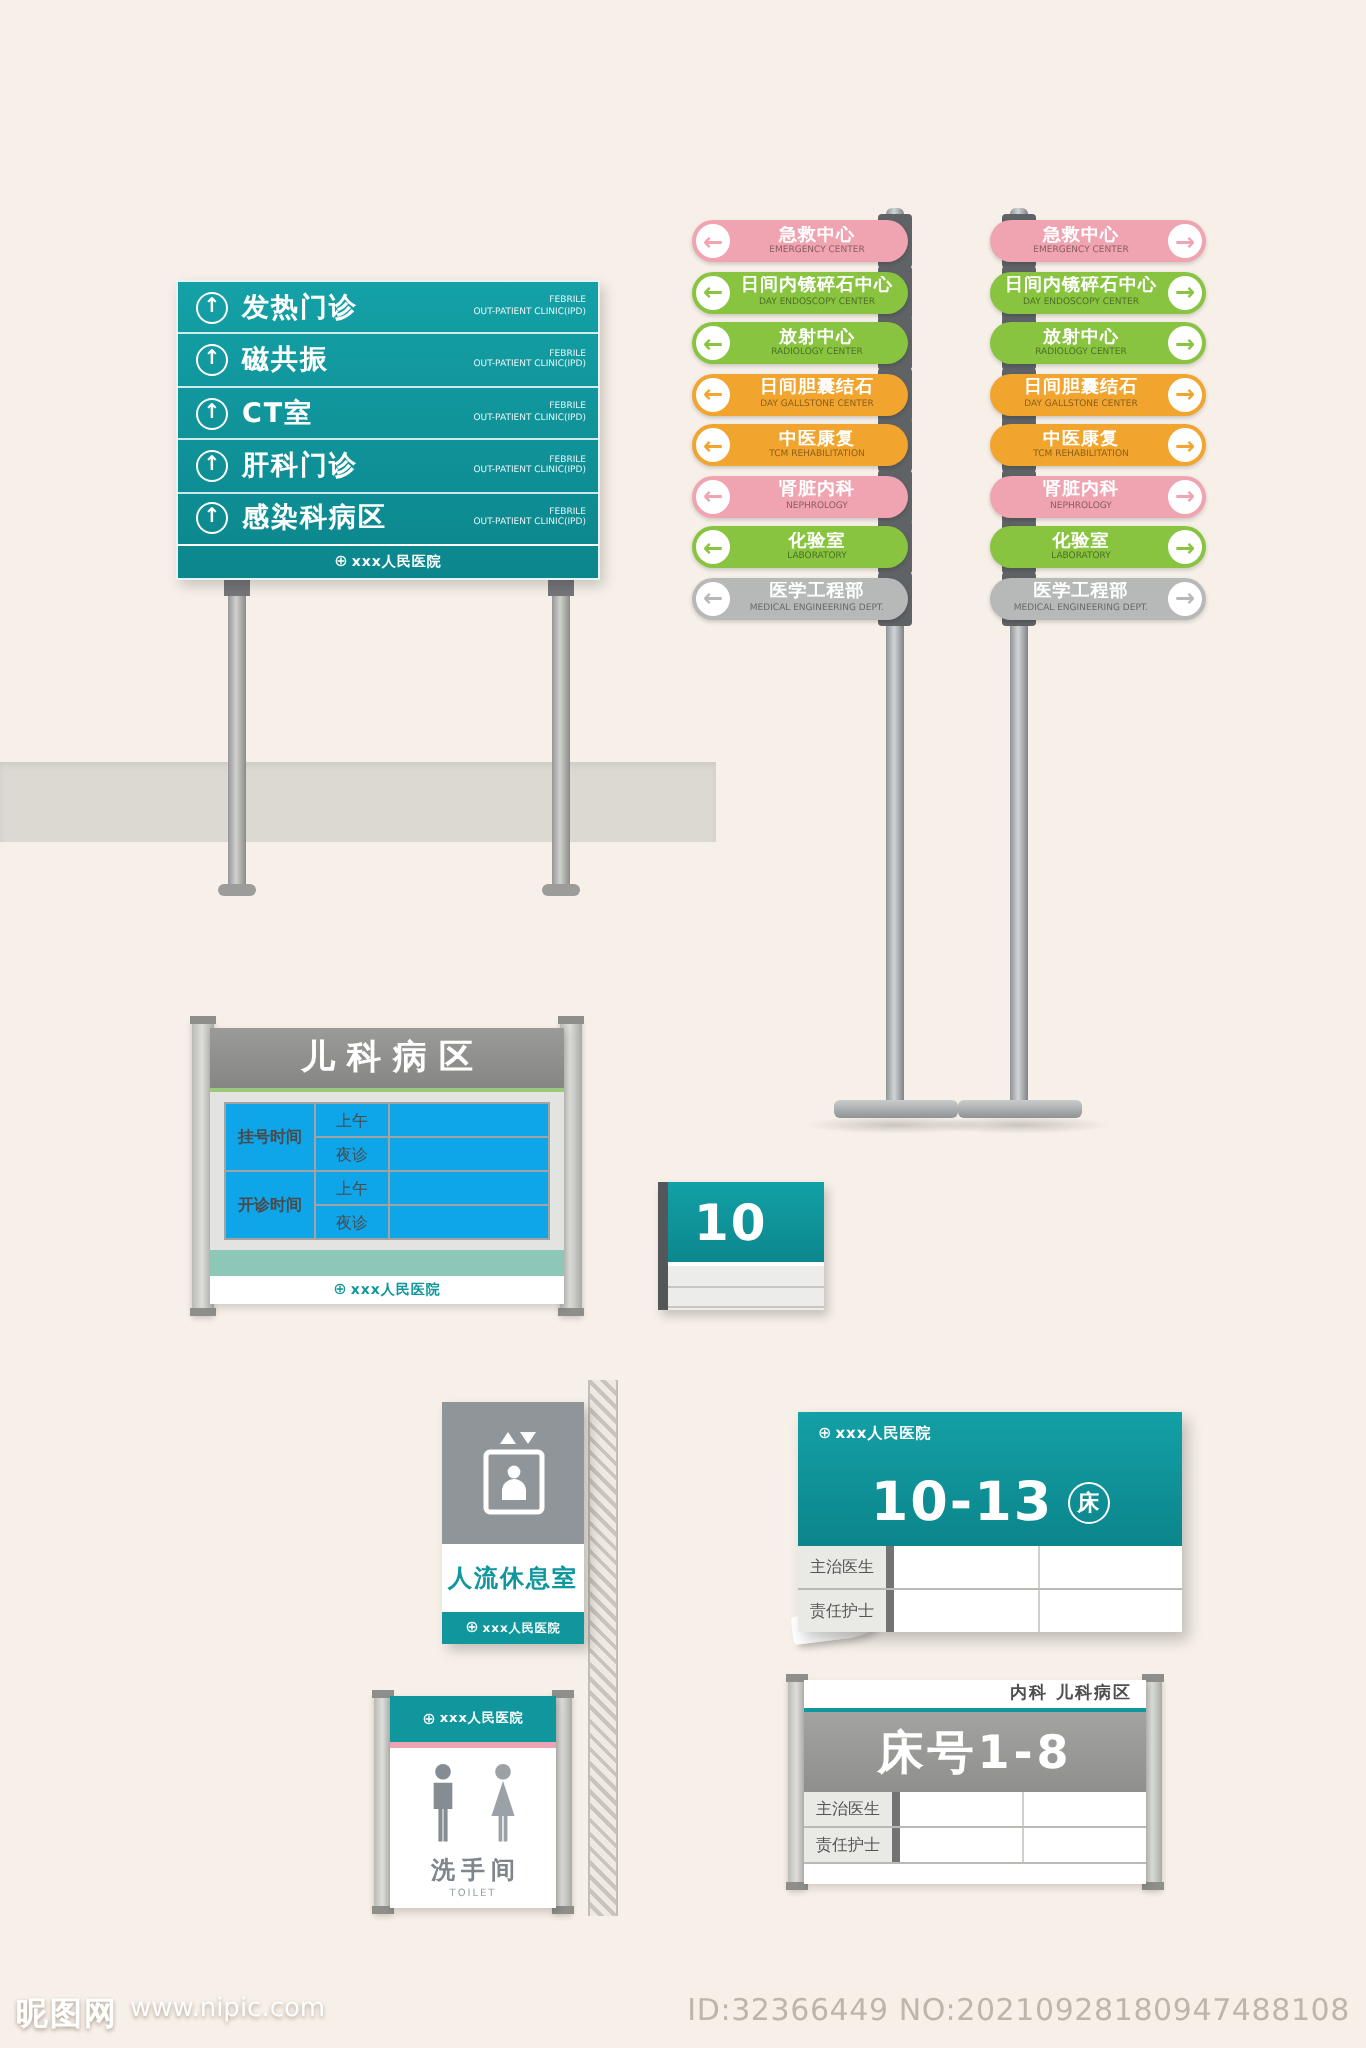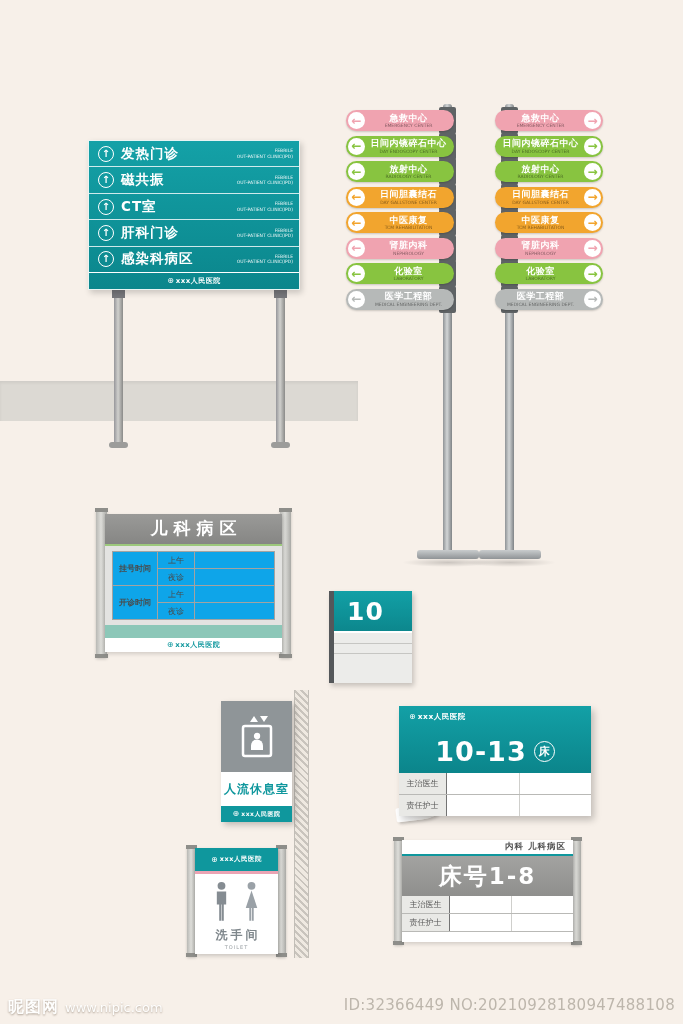--- a/index.html
+++ b/index.html
@@ -73,21 +73,21 @@
   .n-greenline{height:3px;background:#9cc87c;}
   .n-body{flex:1;background:#e3e3e1;padding:5px 7px;}
   .n-table{display:grid;grid-template-columns:44px 36px 1fr;grid-auto-rows:16px;gap:1px;background:#a3a3a1;border:1px solid #a3a3a1;}
   .n-table span{background:#0ea5e9;display:flex;align-items:center;justify-content:center;font-size:8px;color:#4a4a4a;}
   .n-g{font-weight:bold;}
   .n-teal{height:13px;background:#8cc7b8;}
   .n-footer{height:15px;background:#fff;display:flex;align-items:center;justify-content:center;}
   .n-footer .logo{color:#0f979d;font-size:7px;}
 
   
-  .room10{position:absolute;left:329px;top:591px;width:83px;height:92px;box-shadow:2px 3px 5px rgba(0,0,0,.2);display:flex;}
+  .room10{position:absolute;left:329px;top:591px;width:83px;height:64px;box-shadow:2px 3px 5px rgba(0,0,0,.2);display:flex;}
   .r10-side{width:5px;background:#54575a;}
   .r10-main{flex:1;display:flex;flex-direction:column;}
   .r10-top{height:40px;background:linear-gradient(180deg,#12a0a6,#0c878d);color:#fff;font-size:25px;font-weight:bold;display:flex;align-items:center;padding-left:13px;letter-spacing:1px;}
   .r10-bottom{flex:1;background:#ececea;border-top:2px solid #fff;position:relative;}
   .r10-line{position:absolute;left:0;right:0;height:1px;background:#c6c6c3;}
 
   
   .wall{position:absolute;left:294px;top:690px;width:15px;height:268px;background:repeating-linear-gradient(45deg,#efe9e1 0 3px,#c9c4bd 3px 5px);border-left:1px solid #c2beb7;border-right:1px solid #c2beb7;}
   .elev{position:absolute;left:221px;top:701px;width:71px;height:121px;background:#fff;box-shadow:3px 3px 6px rgba(0,0,0,.22);display:flex;flex-direction:column;}
   .elev-iconbox{height:71px;background:#8f9598;display:flex;align-items:center;justify-content:center;}
@@ -110,35 +110,35 @@
   .page-curl{position:absolute;left:396px;top:806px;width:42px;height:14px;background:linear-gradient(100deg,#fff 30%,#d6d3cd);transform:rotate(-7deg);box-shadow:2px 2px 3px rgba(0,0,0,.2);border-radius:2px 2px 40% 2px;z-index:1;}
   .bedA{position:absolute;left:399px;top:706px;width:192px;height:110px;background:#fff;box-shadow:3px 4px 7px rgba(0,0,0,.22);display:flex;flex-direction:column;z-index:2;}
   .bedA-header{height:67px;background:linear-gradient(180deg,#13a0a6,#0b858b);position:relative;display:flex;align-items:flex-end;justify-content:center;padding-bottom:8px;}
   .bedA-header .logo{position:absolute;top:6px;left:10px;color:#fff;font-size:7.5px;}
   .bedA-num{display:flex;align-items:center;gap:7px;}
   .bednum{color:#fff;font-size:27px;font-weight:bold;letter-spacing:1px;line-height:1;}
   .bedunit{width:21px;height:21px;border:1.5px solid #fff;border-radius:50%;color:#fff;font-size:11px;font-weight:bold;display:flex;align-items:center;justify-content:center;flex:none;}
   .bed-rows{flex:1;display:flex;flex-direction:column;}
   .bedrow{flex:1;display:flex;border-bottom:1px solid #b9b9b6;}
   .bedrow:last-child{border-bottom:none;}
-  .bedlabel{width:48px;background:#e9e9e6;border-right:1px solid #737373;display:flex;align-items:center;justify-content:center;font-size:8px;color:#555;flex:none;}
+  .bedlabel{width:48px;background:#e9e9e6;border-right:4px solid #737373;display:flex;align-items:center;justify-content:center;font-size:8px;color:#555;flex:none;}
   .bedcell{flex:1;border-right:1px solid #cfcfcc;background:#fff;}
   .bedcell:last-child{border-right:none;}
 
   
   .bedB{position:absolute;left:394px;top:838px;width:187px;height:106px;}
   .bedB-panel{position:absolute;left:8px;right:8px;top:2px;bottom:2px;background:#fff;box-shadow:1px 2px 4px rgba(0,0,0,.15);display:flex;flex-direction:column;}
   .bedB-tag{height:16px;display:flex;align-items:center;justify-content:flex-end;padding-right:7px;font-size:8.5px;font-weight:bold;color:#4f4f4f;border-bottom:2px solid #0f979d;letter-spacing:1px;}
   .bedB-band{height:40px;background:linear-gradient(180deg,#a3a3a1,#8f8f8d);display:flex;align-items:center;justify-content:center;}
   .bedB-title{color:#fff;font-size:23px;font-weight:bold;letter-spacing:2px;}
   .bedB .bedrow{flex:none;height:18px;}
   .bedB-fill{flex:1;}
 
   
-  .wm-left{position:absolute;left:8px;bottom:6px;display:flex;align-items:center;gap:6px;color:#fff;text-shadow:0 1px 2px rgba(90,70,50,.5);opacity:.95;}
+  .wm-left{position:absolute;left:8px;bottom:6px;display:flex;align-items:flex-start;gap:6px;color:#fff;text-shadow:0 1px 2px rgba(90,70,50,.5);opacity:.95;}
   .wm-site{font-size:16px;font-weight:bold;letter-spacing:1px;}
   .wm-url{font-size:13px;}
   .wm-right{position:absolute;right:8px;bottom:10px;font-size:15px;color:#bdb6ac;letter-spacing:.3px;}
 </style>
 </head>
 <body>
 
 <div class="stage">
 
   <div class="ground"></div>

